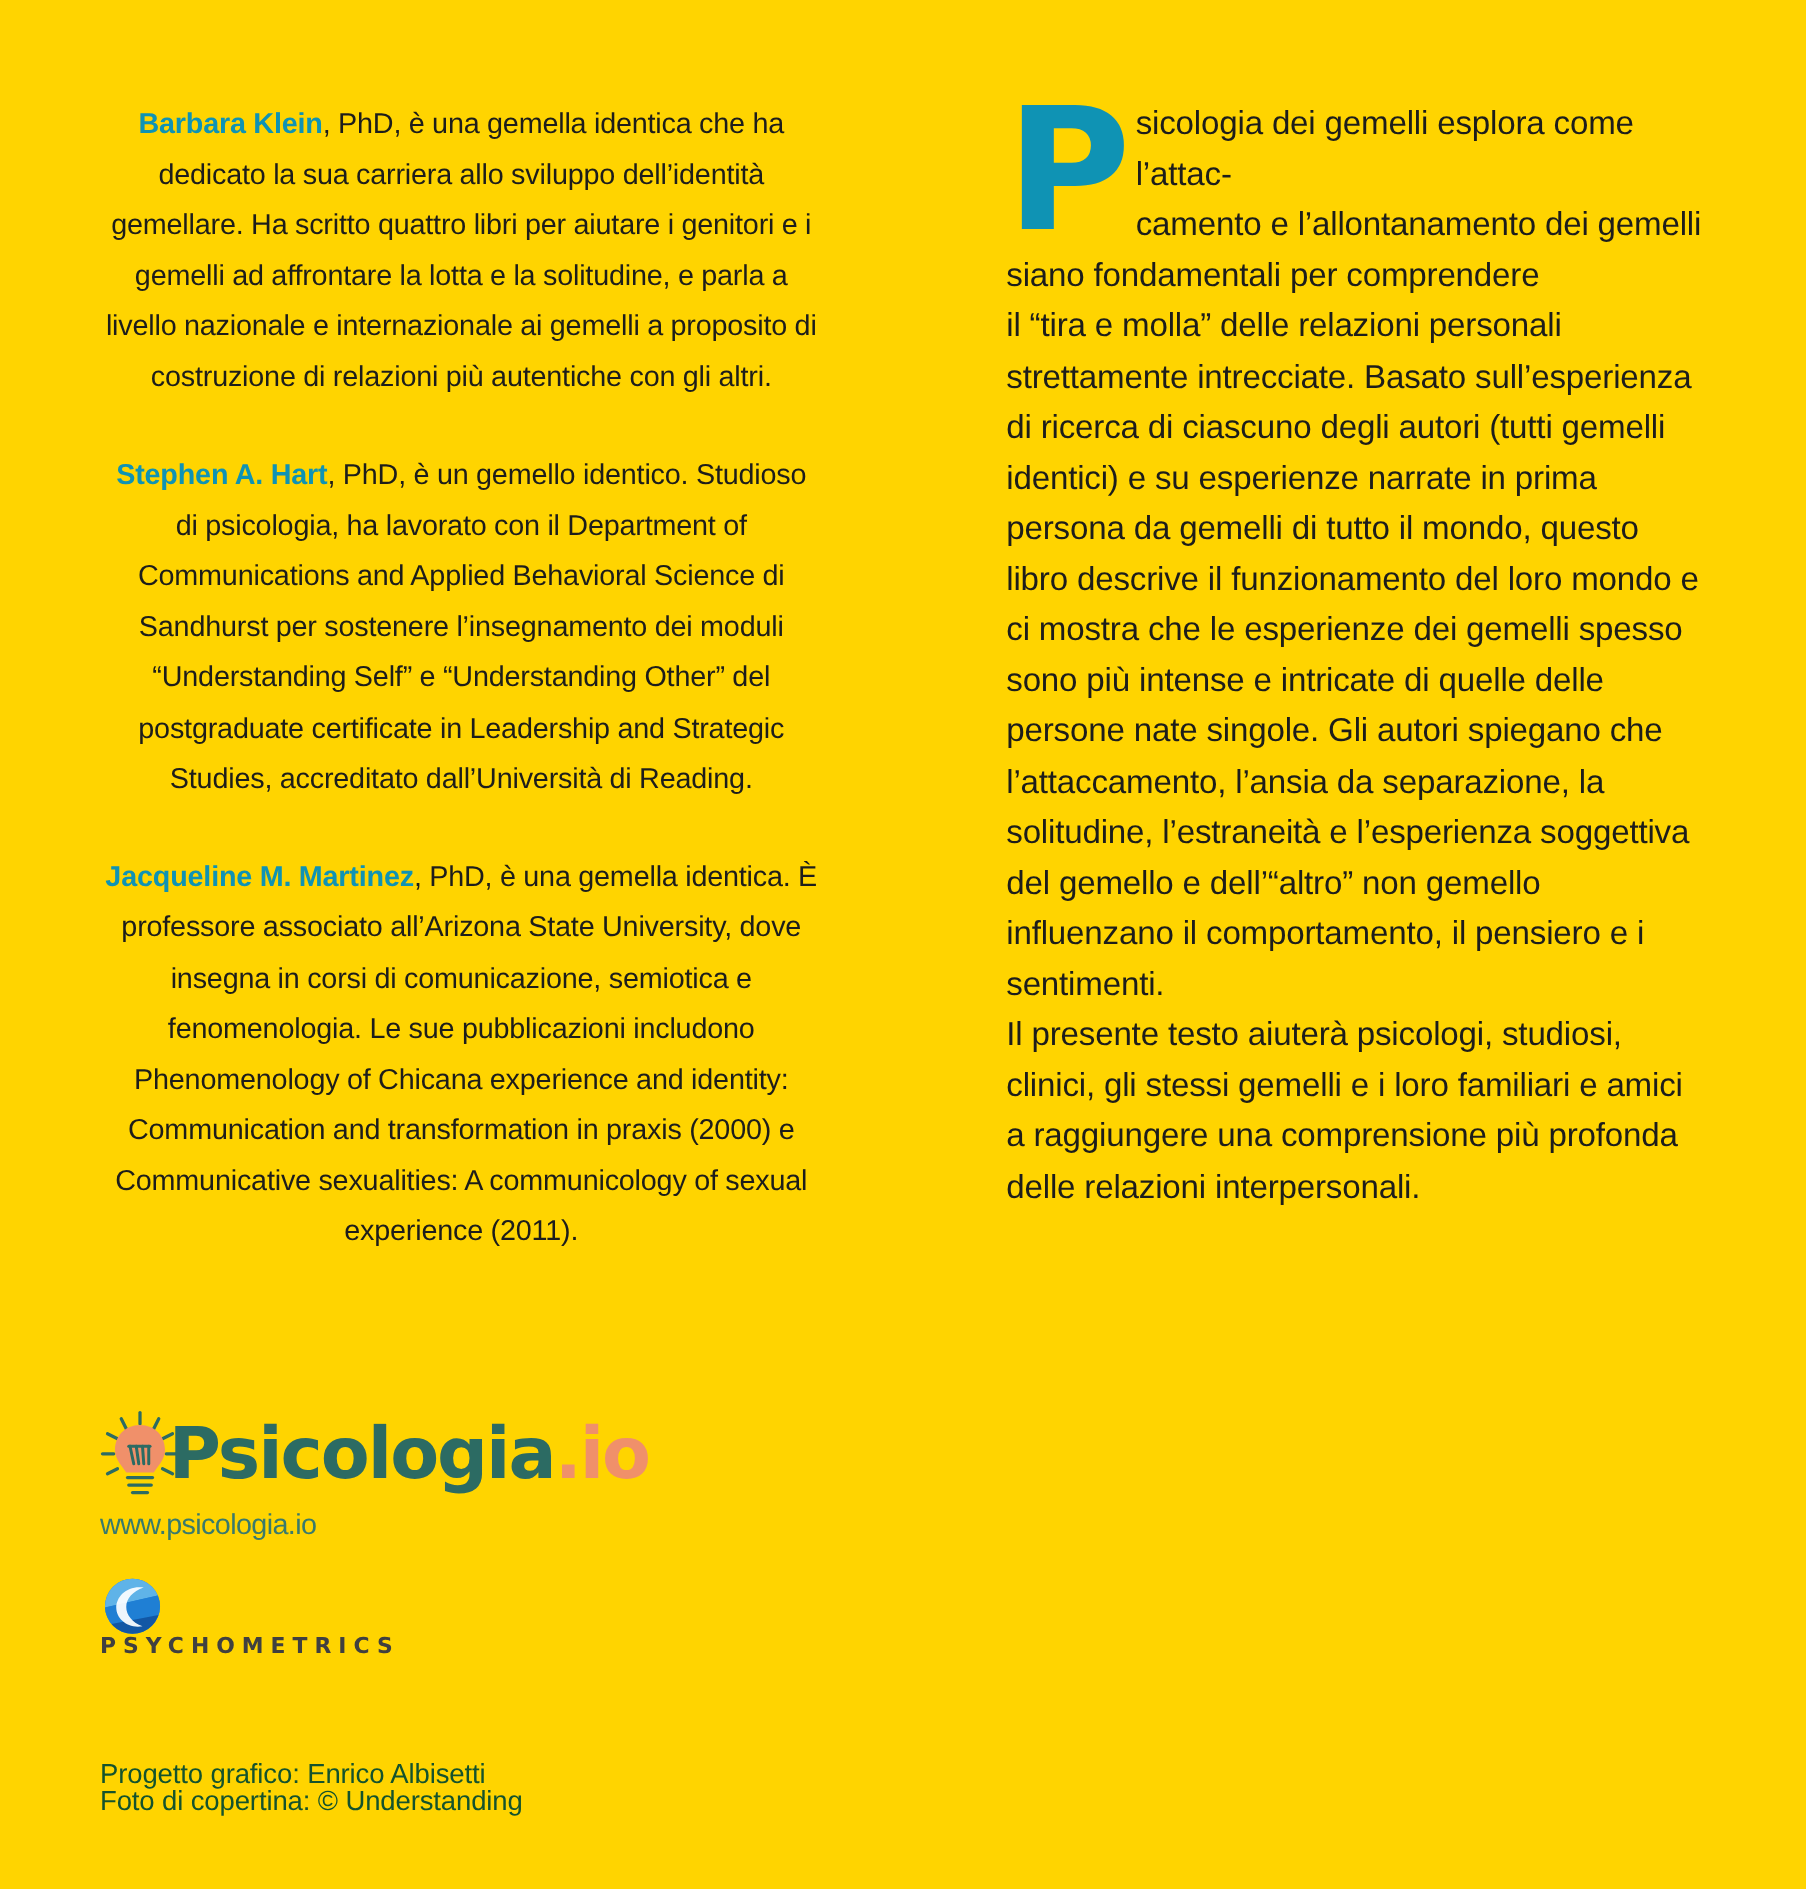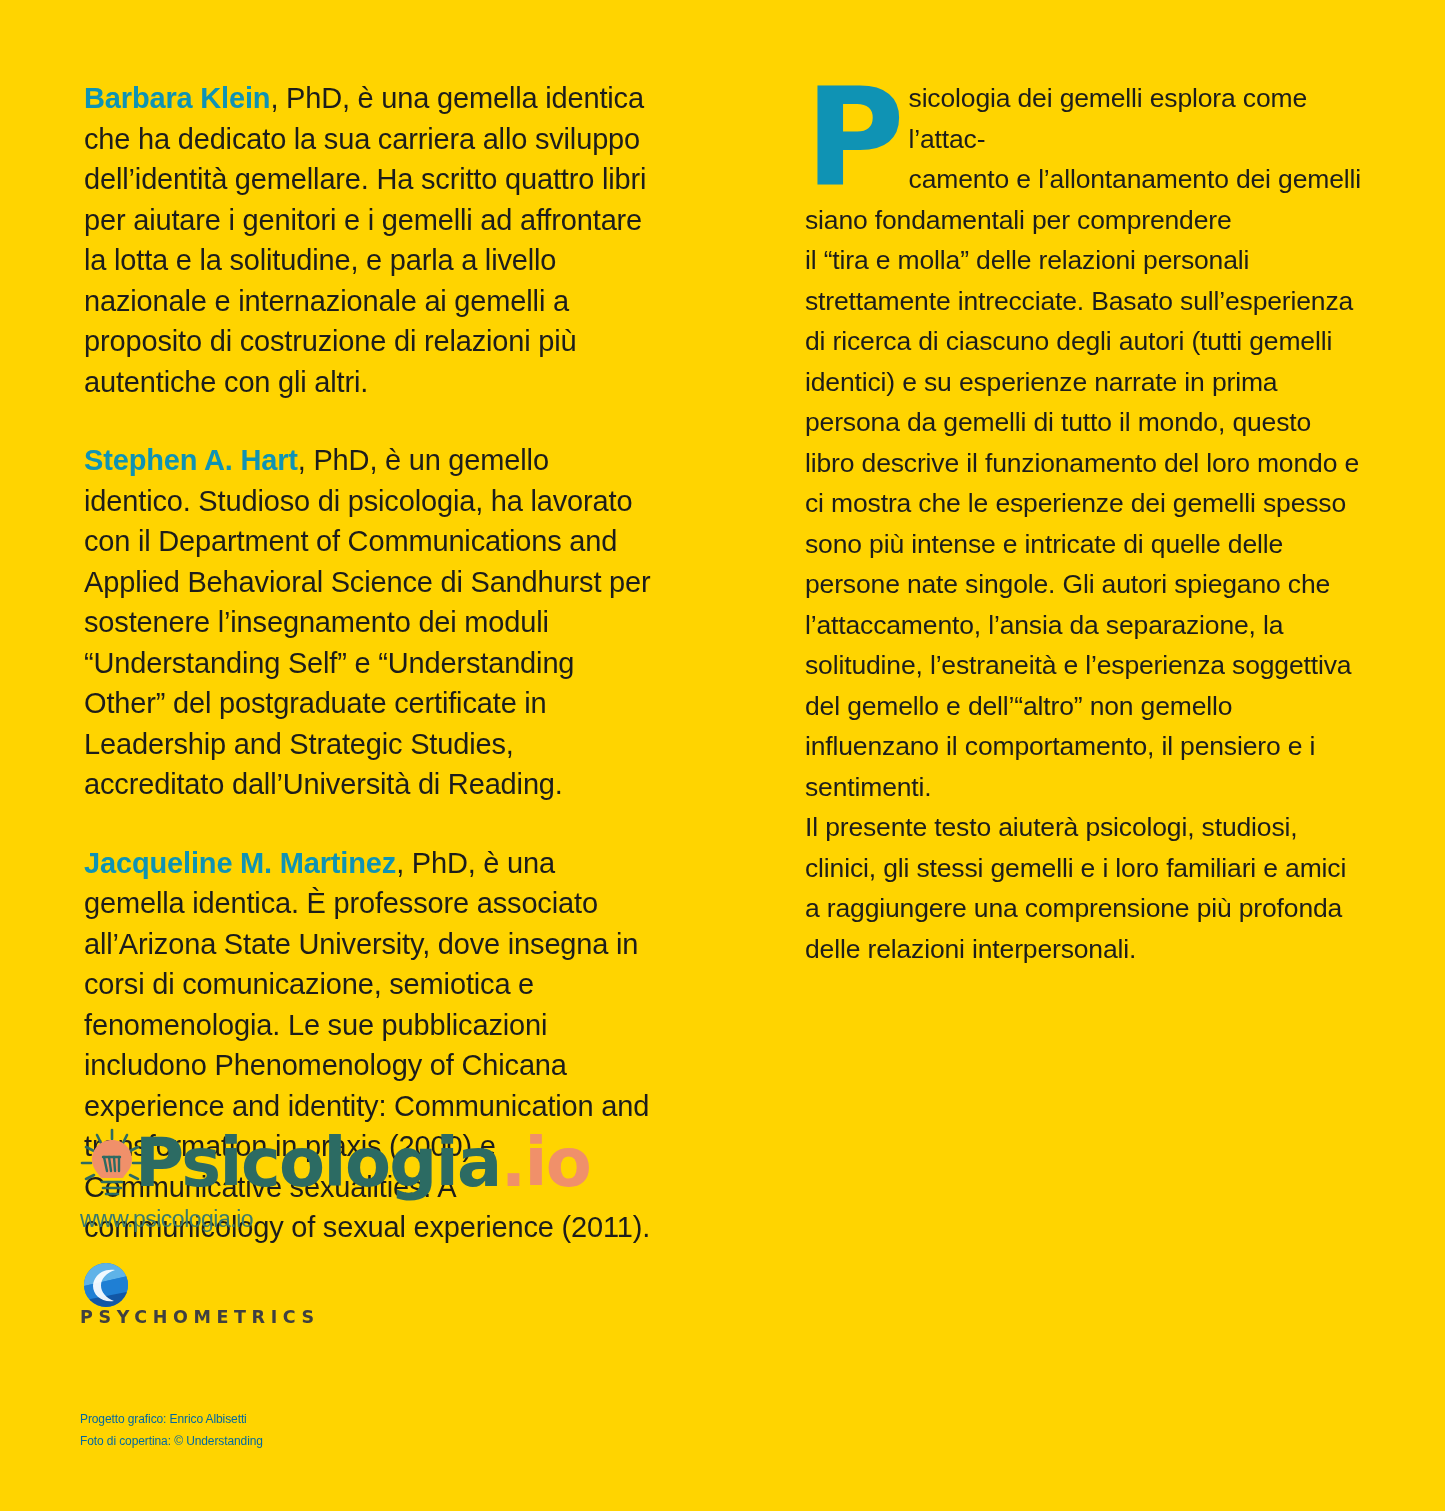--- a/index.html
+++ b/index.html
@@ -28,26 +28,26 @@
     width: 570px;
   }
   .col-right {
     position: absolute;
     left: 805px;
     top: 78px;
     width: 558px;
   }
 
   .bio {
-    font-size: 29px;
+    font-size: 23px;
     line-height: 40.5px;
     color: #1d1d1b;
     letter-spacing: -0.15px;
     margin: 0 0 38px 0;
-    text-align: left;
+    text-align: center;
     word-spacing: -0.2px;
   }
   .bio:last-child { margin-bottom: 0; }
   .name {
     font-weight: bold;
     color: #0f93b4;
   }
   .it { }
 
   
@@ -84,21 +84,21 @@
     top: 2px;
     width: 66px;
     height: 72px;
   }
   .psico-word {
     position: absolute;
     left: 57px;
     top: 6px;
     font-family: "DejaVu Sans", sans-serif;
     font-weight: bold;
-    font-size: 67px;
+    font-size: 57px;
     line-height: 64px;
     color: #2c6b63;
     letter-spacing: -1.6px;
     white-space: nowrap;
   }
   .psico-io {
     color: #f0906a;
   }
   .psico-url {
     position: absolute;
@@ -159,23 +159,23 @@
     line-height: 36px;
     color: #1569c7;
     letter-spacing: -0.6px;
     white-space: nowrap;
   }
 
   .credits {
     position: absolute;
     left: 80px;
     top: 1408px;
-    font-size: 12px;
+    font-size: 22px;
     line-height: 22px;
-    color: #0369a1;
+    color: #14532d;
     letter-spacing: -0.1px;
   }
   .credits div { white-space: nowrap; }
 </style>
 </head>
 <body>
 
 <div class="page">
 
   <div class="col-left">

